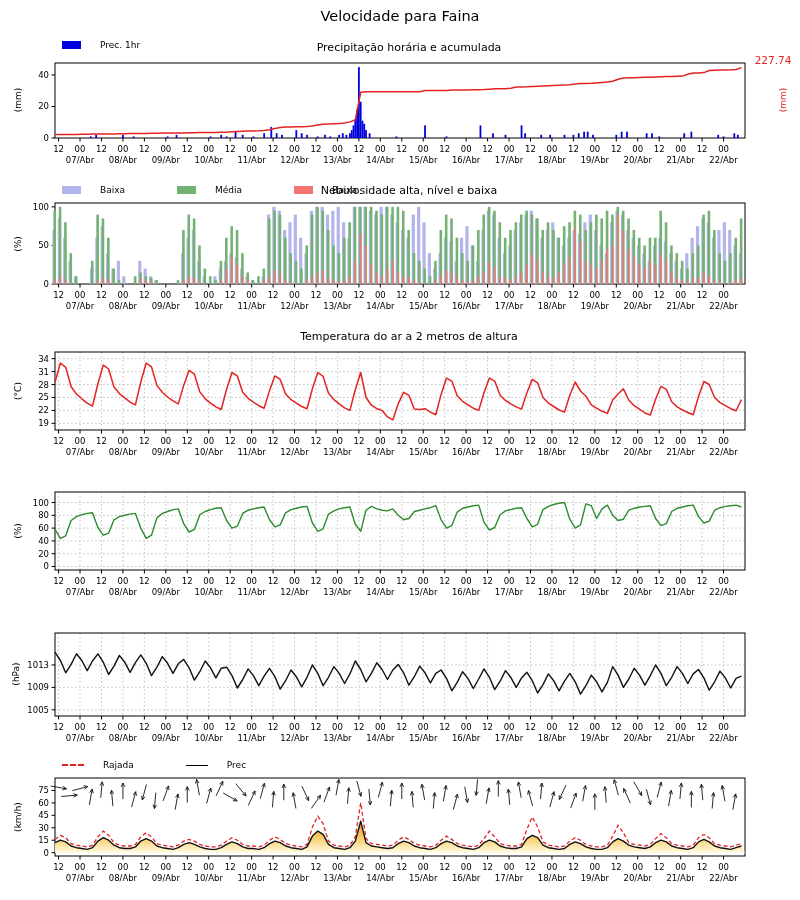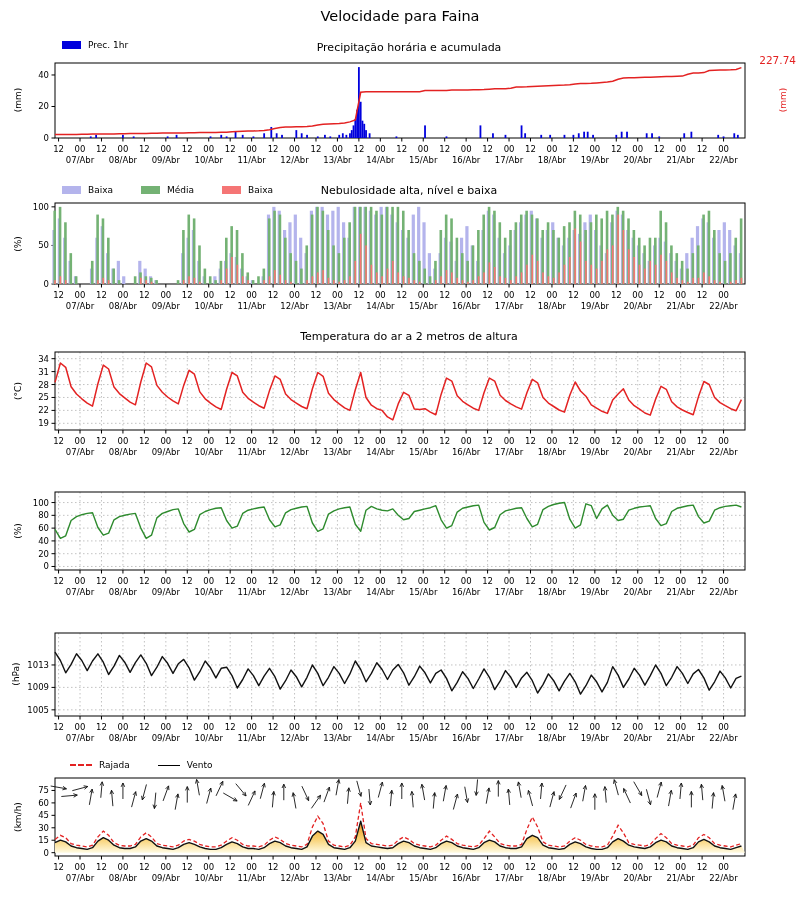--- a/index.html
+++ b/index.html
@@ -3,22 +3,22 @@
 <meta charset="utf-8">
 <style>
   html,body{margin:0;padding:0;background:#fff;}
   .page{position:relative;width:800px;height:900px;background:#fff;overflow:hidden;
         font-family:"DejaVu Sans","Liberation Sans",sans-serif;color:#000;}
   .abs{position:absolute;}
   .main-title{left:55px;top:8px;width:690px;text-align:center;font-size:14.5px;}
   .ptitle{left:64px;width:690px;text-align:center;font-size:11px;}
   .ylab{font-size:9px;transform:translate(-50%,-50%) rotate(-90deg);white-space:nowrap;}
   .red{color:#e32222;}
-  .accum-total{left:750px;top:54px;width:46px;text-align:right;font-size:10.5px;}
-  .legend{display:flex;align-items:center;font-size:9px;column-gap:7px;white-space:nowrap;}
+  .accum-total{left:750px;top:54px;width:46px;text-align:center;font-size:10.5px;}
+  .legend{display:flex;align-items:center;font-size:9px;column-gap:19px;white-space:nowrap;}
   .legend .gap{width:14px;}
   .swatch{width:19px;height:8px;display:inline-block;}
   .line-swatch{width:22px;height:0;border-top:1.6px solid #000;display:inline-block;}
   .dashed-swatch{width:22px;height:0;border-top:2px dashed #e32222;display:inline-block;}
   svg{position:absolute;left:0;top:0;}
 </style>
 </head>
 <body>
 
 <div class="page">
@@ -1337,21 +1337,21 @@
     <span class="swatch" style="background: rgb(180, 180, 236);"></span>
     <span>Baixa</span>
     <span class="gap"></span>
     <span class="swatch" style="background: rgb(116, 178, 116);"></span>
     <span>Média</span>
     <span class="gap"></span>
     <span class="swatch" style="background: rgb(245, 117, 117);"></span>
     <span>Baixa</span>
   </div>
 
-  <div class="abs legend" style="left:70px;top:760px">
+  <div class="abs legend" style="left:62px;top:760px">
     <span class="dashed-swatch"></span>
     <span>Rajada</span>
     <span class="gap"></span>
     <span class="line-swatch"></span>
-    <span>Vento</span>
+    <span>Prec</span>
   </div>
 
 </div>
 
 </body></html>

